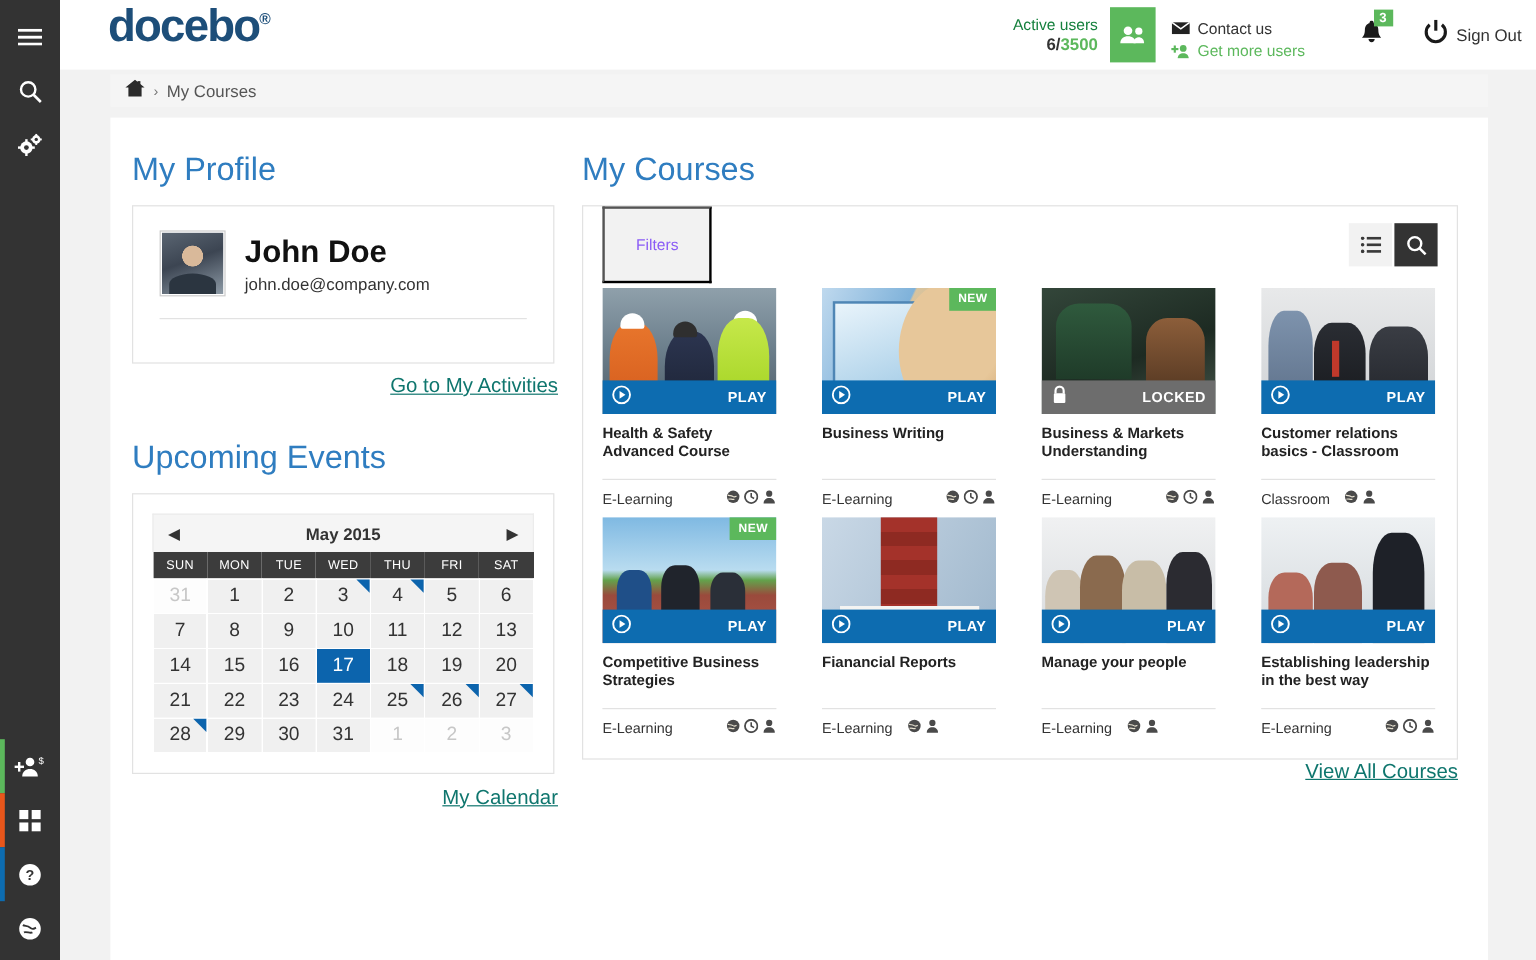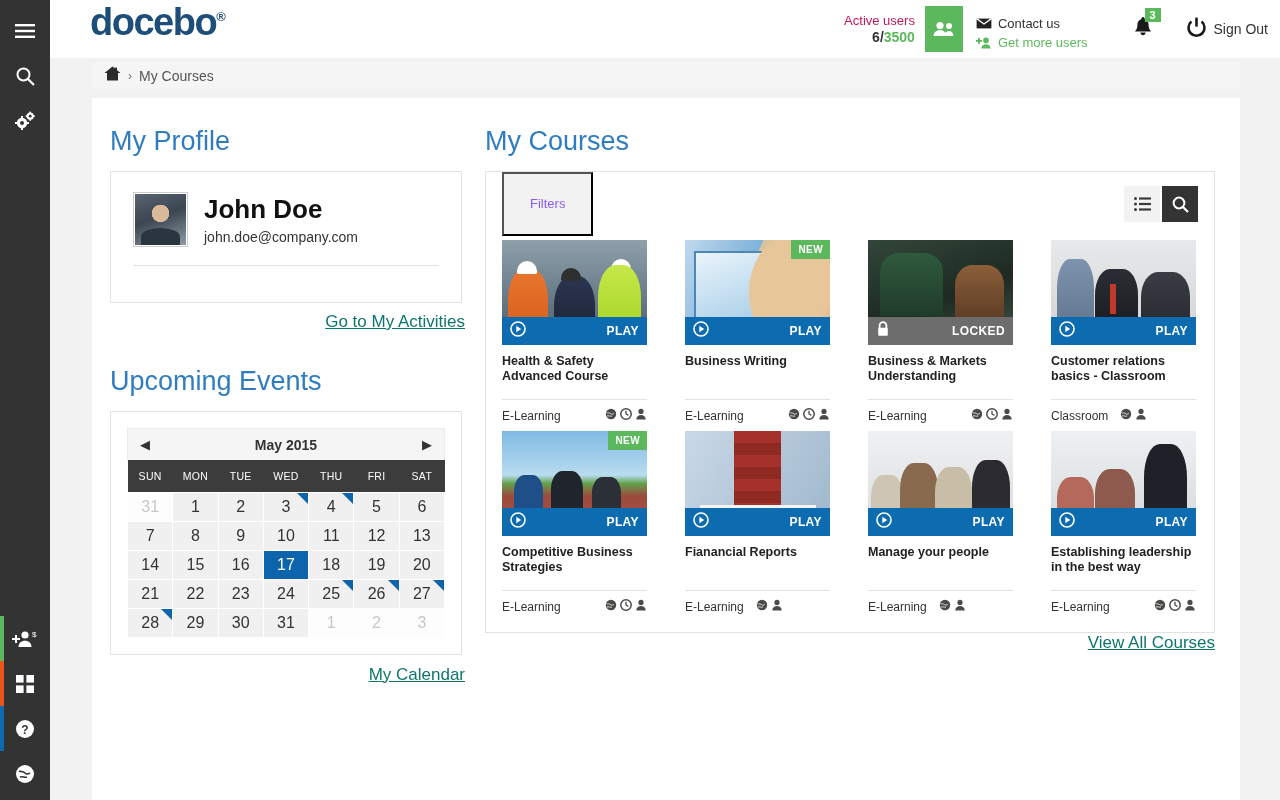--- a/index.html
+++ b/index.html
@@ -48,21 +48,21 @@
     position: absolute; right: 12px; top: 0;
     height: 58px; display: flex; align-items: center;
   }
   #active-users-block {
     display: flex; align-items: stretch; height: 46px;
   }
   #active-users-text {
     text-align: right; padding-right: 10px;
     display: flex; flex-direction: column; justify-content: center;
   }
-  #active-users-label { font-size: 13px; color: #be185d; line-height: 17px; }
+  #active-users-label { font-size: 13px; color: #15803d; line-height: 17px; }
   #active-users-count { font-size: 14px; font-weight: bold; color: #333; line-height: 17px; }
   #active-users-count .total { color: #5cb85c; }
   #users-icon-box {
     width: 38px; background: #5cb85c;
     display: flex; align-items: center; justify-content: center;
     color: #fff;
   }
   #contact-block {
     margin-left: 12px; display: flex; flex-direction: column; justify-content: flex-end;
     height: 46px;
@@ -148,21 +148,21 @@
   #cal-head {
     display: flex; align-items: center; justify-content: space-between;
     background: #f5f5f5; height: 32px; padding: 0 12px;
     border: 1px solid #ececec; border-bottom: none;
   }
   #cal-month { font-size: 14px; font-weight: bold; color: #333; }
   .cal-arrow { color: #333; cursor: pointer; font-size: 13px; }
   table#cal { border-collapse: collapse; width: 100%; table-layout: fixed; }
   table#cal th {
     background: #3c3c3c; color: #fff; font-size: 10.5px; font-weight: normal;
-    height: 32px; letter-spacing: 0.3px;
+    height: 22px; letter-spacing: 0.3px;
   }
   table#cal td {
     height: 29px; text-align: center; font-size: 16px; color: #333;
     background: #f0f0f0; border: 1px solid #ffffff; position: relative;
   }
   table#cal td.muted { color: #c7c7c7; background: #fdfdfd; }
   table#cal td.sel { background: #0c64ad; color: #fff; }
   table#cal td.has-event::after {
     content: ""; position: absolute; right: 0; top: 0;
     border-top: 11px solid #0c64ad; border-left: 11px solid transparent;

